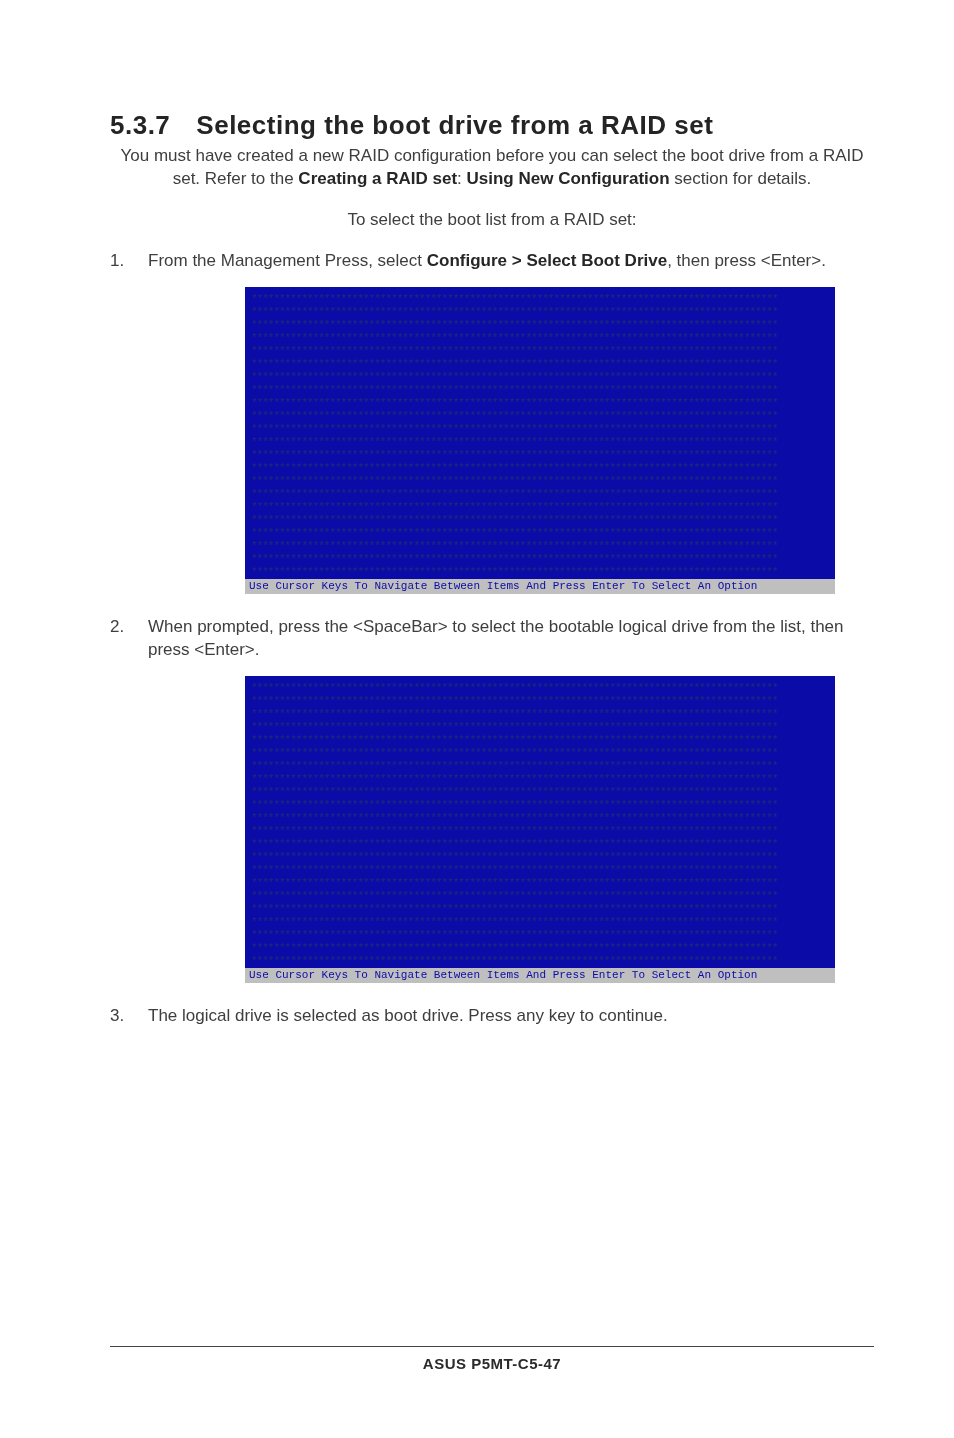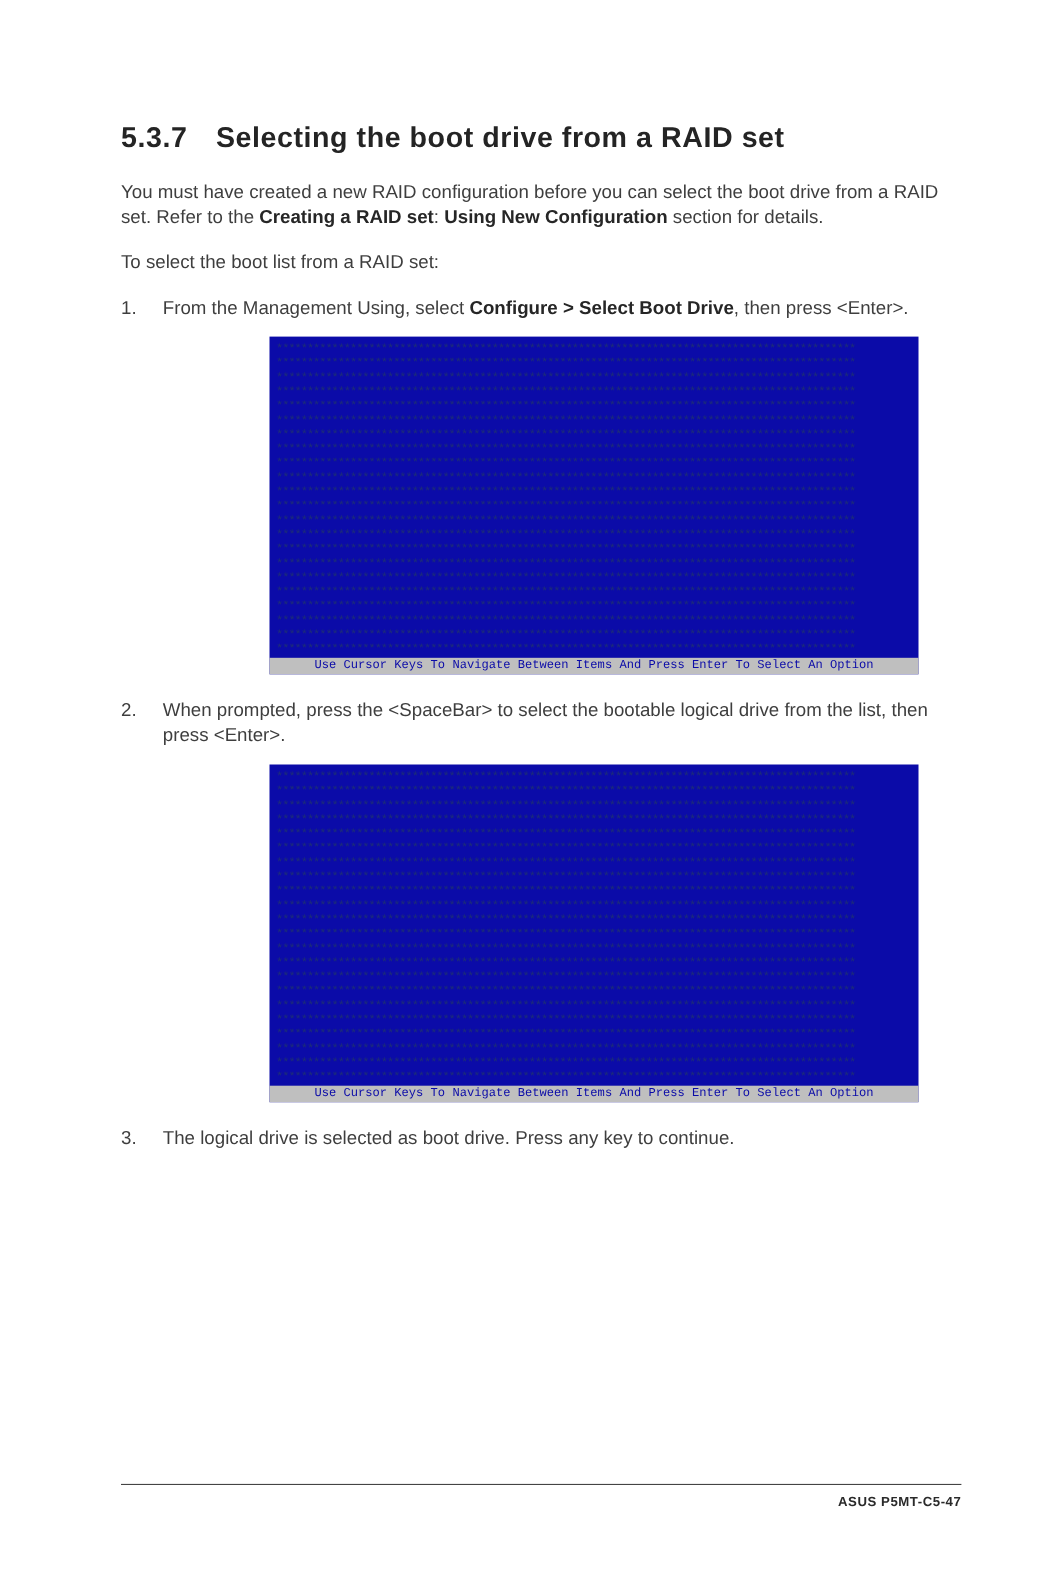--- a/index.html
+++ b/index.html
@@ -15,30 +15,31 @@
     color: #333333;
     position: relative;
     padding: 110px 80px 0 110px;
   }
   .section-heading {
     font-family: "Trebuchet MS", Verdana, sans-serif;
     font-size: 26px;
     font-weight: bold;
     letter-spacing: 0.5px;
     color: #242424;
-    margin-bottom: 23px;
+    margin-bottom: 4px;
   }
   .section-heading .num {
     margin-right: 26px;
   }
   .body-text {
     font-size: 17px;
     line-height: 1.35;
     color: #3e3e3e;
     margin-bottom: 18px;
+    text-align: center;
   }
   .bold {
     font-weight: bold;
     color: #262626;
   }
   .step {
     display: flex;
     font-size: 17px;
     line-height: 1.35;
     color: #3e3e3e;
@@ -77,57 +78,56 @@
   }
   .statusbar {
     background: #bfbfbf;
     color: #0b0ba8;
     display: block;
     height: 15px;
     padding: 1px 4px 0 4px;
     margin: 0 -6px;
     white-space: nowrap;
     overflow: hidden;
-    text-align: center;
   }
 
   
   .footer {
     position: absolute;
     bottom: 66px;
     left: 110px;
     right: 80px;
     border-top: 1px solid #444;
     padding-top: 8px;
     font-family: "Trebuchet MS", Verdana, sans-serif;
     font-weight: bold;
-    font-size: 12px;
+    font-size: 15px;
     letter-spacing: 0.5px;
     color: #2a2a2a;
     display: flex;
-    justify-content: flex-end;
+    justify-content: center;
   }
 </style>
 </head>
 <body>
 
 <h2 class="section-heading">
   <span class="num">5.3.7</span><span>Selecting the boot drive from a RAID set</span>
 </h2>
 
 <p class="body-text">
   <span>You must have created a new RAID configuration before you can select the boot drive from a RAID set. Refer to the </span><span class="bold">Creating a RAID set</span><span>: </span><span class="bold">Using New Configuration</span><span> section for details.</span>
 </p>
 
 <p class="body-text">To select the boot list from a RAID set:</p>
 
 <div class="step">
   <div class="n">1.</div>
   <div class="t">
-    <span>From the Management Using, select </span><span class="bold">Configure &gt; Select Boot Drive</span><span>, then press &lt;Enter&gt;.</span>
+    <span>From the Management Press, select </span><span class="bold">Configure &gt; Select Boot Drive</span><span>, then press &lt;Enter&gt;.</span>
   </div>
 </div>
 
 <div class="bios">
   <div class="row">
       <span class="fill">**********************************************************************************************</span>
     </div>
   <div class="row">
       <span class="fill">**********************************************************************************************</span>
     </div>

